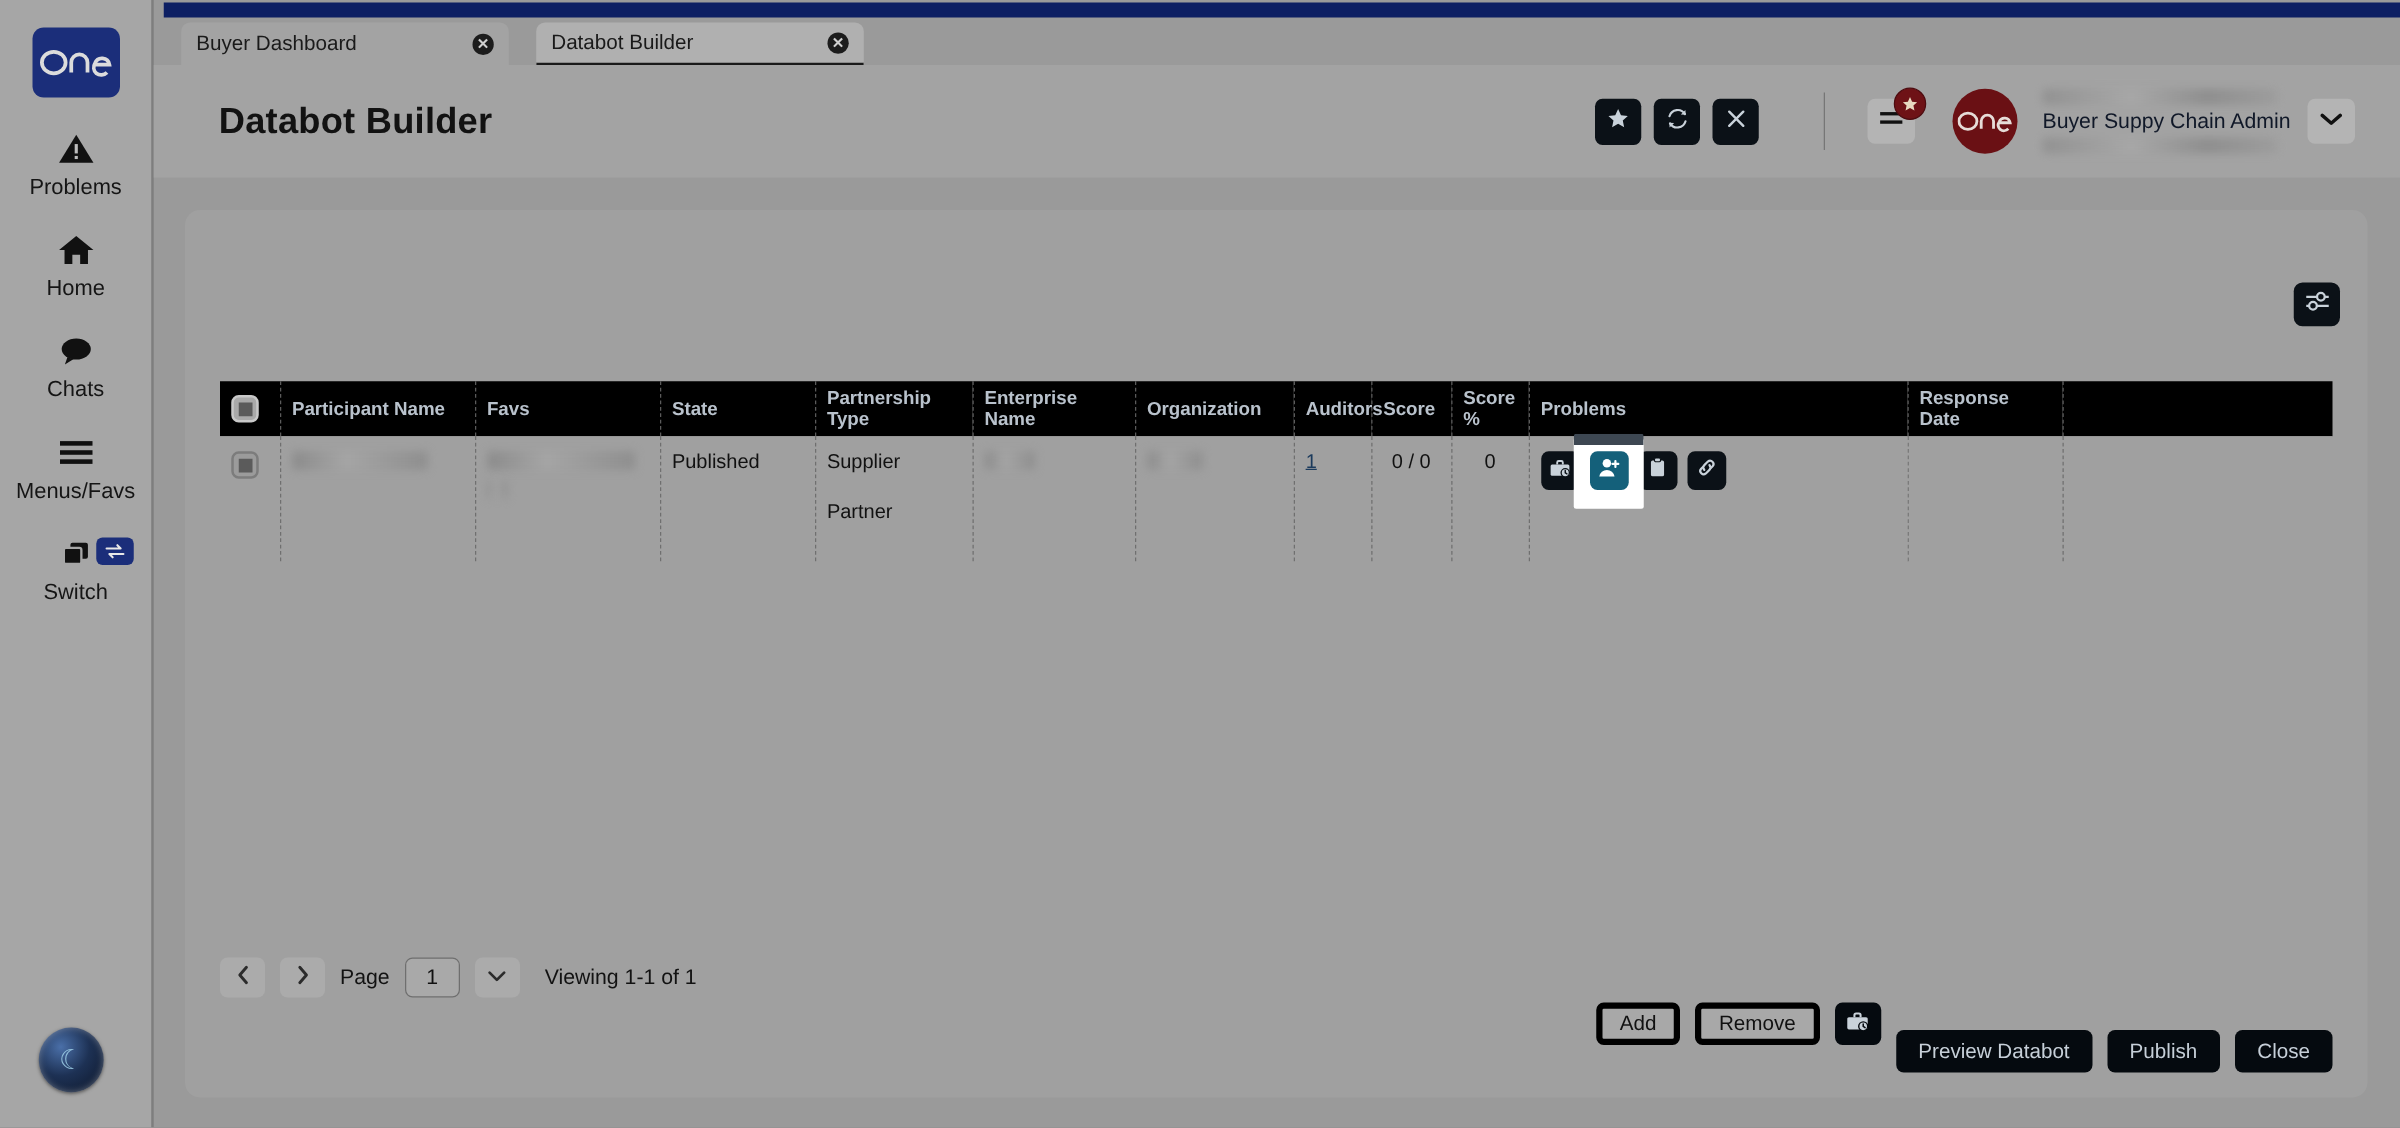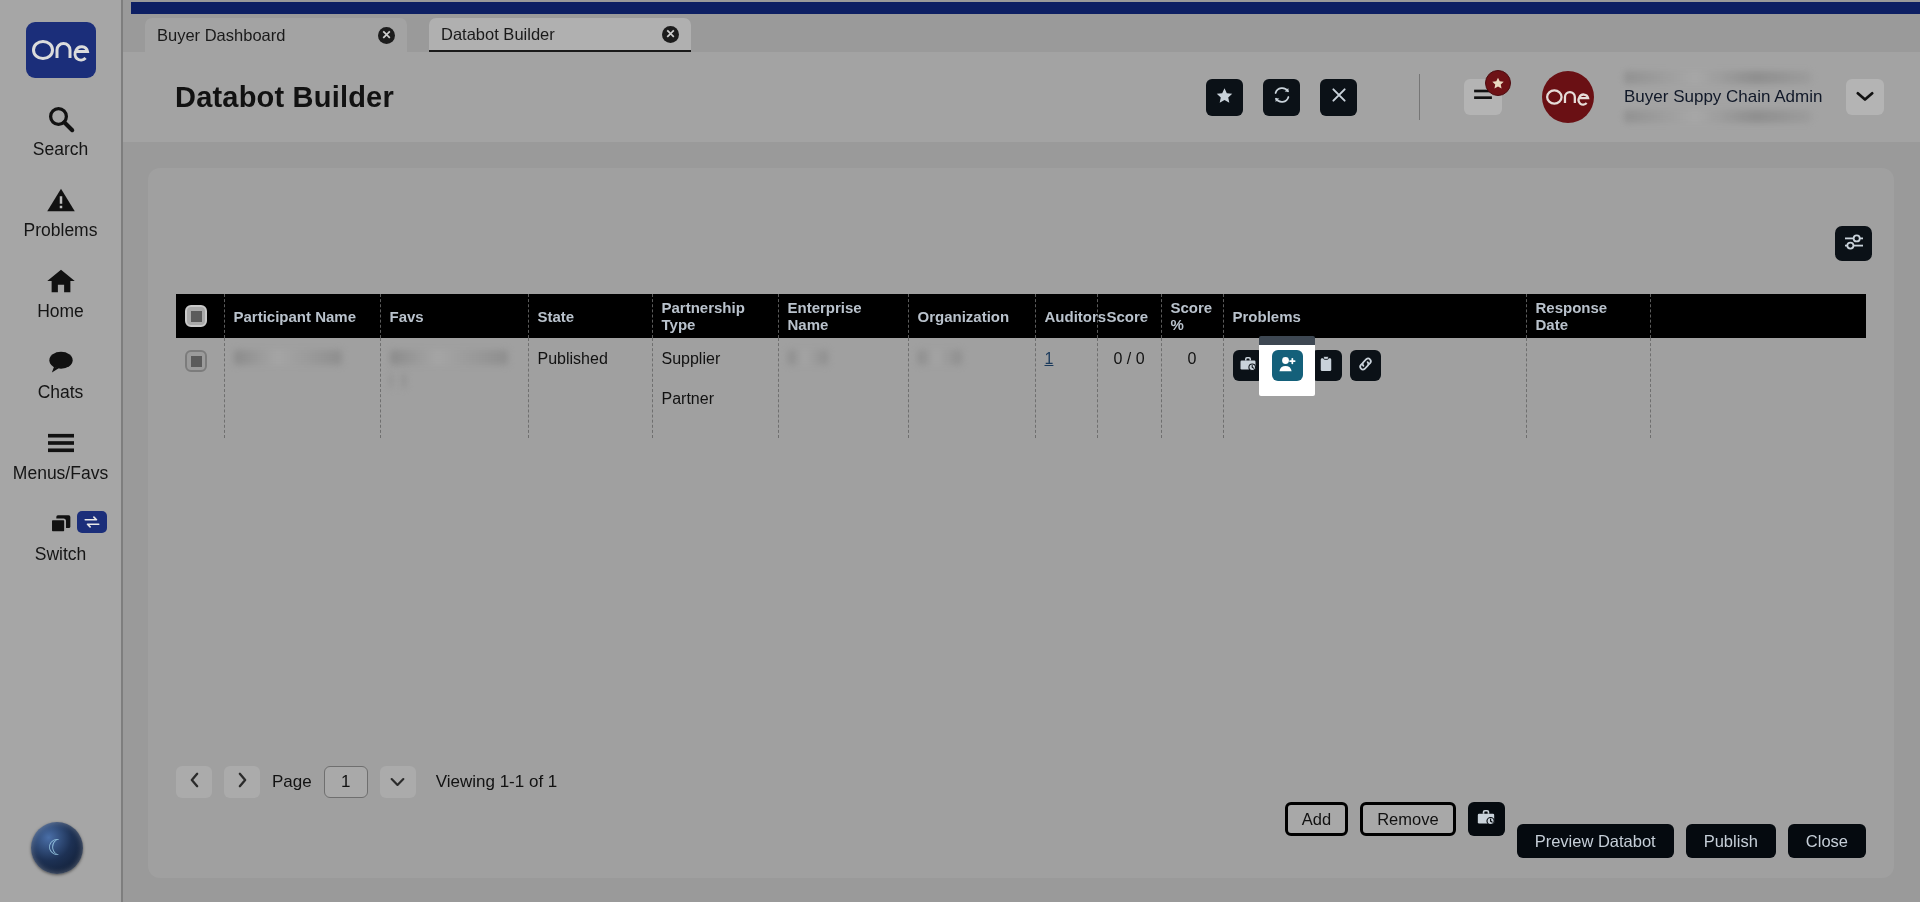--- a/index.html
+++ b/index.html
@@ -73,21 +73,21 @@
   
   .page-header {
     position: absolute; left: 123px; top: 52px; width: 1797px; height: 90px;
     background: #a3a3a3;
     display: flex; align-items: center;
   }
   .page-title {
     margin-left: 52px; font-size: 29px; font-weight: bold; color: #121212;
     letter-spacing: .2px;
   }
-  .header-actions { margin-left: auto; display: flex; align-items: center; gap: 20px; }
+  .header-actions { margin-left: auto; display: flex; align-items: center; gap: 10px; }
   .hbtn {
     width: 37px; height: 37px; border-radius: 6px; background: #0b1117;
     display: flex; align-items: center; justify-content: center; cursor: pointer;
   }
   .hsep { width: 1px; height: 46px; background: #767676; margin: 0 24px 0 42px; }
   .hamb {
     position: relative; width: 38px; height: 36px; border-radius: 6px; background: #b4b4b4;
     display: flex; align-items: center; justify-content: center; cursor: pointer;
   }
   .hamb-badge {
@@ -124,21 +124,21 @@
   .subtab { cursor: pointer; padding-bottom: 6px; }
   .subtab.active { font-weight: bold; border-bottom: 3px solid #151515; }
 
   .grid-tools { position: absolute; right: 22px; top: 58px; }
   .tool-btn {
     width: 37px; height: 35px; border-radius: 7px; background: #0b1117;
     display: flex; align-items: center; justify-content: center; cursor: pointer;
   }
 
   
-  .tbl-wrap { position: absolute; left: 28px; top: 126px; right: 28px; }
+  .tbl-wrap { position: absolute; left: 28px; top: 137px; right: 28px; }
   table.grid { width: 100%; border-collapse: collapse; table-layout: fixed; }
   table.grid thead th {
     background: #000; color: #b9c2cc; font-size: 15px; font-weight: bold;
     text-align: left; vertical-align: middle; height: 44px;
     padding: 4px 9px; border-right: 1px dashed #5b5b5b;
   }
   table.grid thead th:last-child { border-right: none; }
   table.grid tbody td {
     font-size: 16px; color: #111; height: 100px; vertical-align: top;
     padding: 12px 9px; border-right: 1px dashed #6f6f6f;
@@ -196,21 +196,21 @@
   }
   .viewing { margin-left: 8px; text-align: center; }
 
   
   .footer-btns {
     position: absolute; right: 28px; bottom: 20px;
     display: flex; align-items: center; gap: 12px;
   }
   .btn-outline {
     min-width: 62px; height: 34px; padding: 0 14px; border-radius: 6px;
-    background: #a8a8a8; border: 3px solid #000000; color: #111;
+    background: #a8a8a8; border: 5px solid #000000; color: #111;
     font-size: 16.5px; display:flex; align-items:center; justify-content:center;
     cursor: pointer;
   }
   .btn-dark {
     min-width: 72px; height: 34px; padding: 0 18px; border-radius: 6px;
     background: #050a0f; color: #c6cfd8; font-size: 16.5px;
     display:flex; align-items:center; justify-content:center; cursor: pointer; margin-top: 44px;
   }
   .btn-icon-dark {
     width: 37px; height: 34px; border-radius: 6px; background: #050a0f;
@@ -225,29 +225,20 @@
   <div class="sidebar">
 
     <div class="brand-logo">
       <svg width="58" height="24" viewBox="0 0 58 24">
         <ellipse cx="11" cy="12" rx="9.5" ry="8.6" fill="none" stroke="#dcdcdc" stroke-width="3"></ellipse>
         <path d="M25 20 V12 a6.5 6.5 0 0 1 13 0 V20" fill="none" stroke="#dcdcdc" stroke-width="3"></path>
         <path d="M44 13.6 h11.5 a6 6 0 0 0 -11.5 -1 a6.4 6.4 0 0 0 1 8 a6.4 6.4 0 0 0 8.6 -0.6" fill="none" stroke="#dcdcdc" stroke-width="3"></path>
       </svg>
     </div>
 
-    <div class="nav-item">
-      <span class="ico">
-        <svg width="30" height="30" viewBox="0 0 24 24">
-            <circle cx="10" cy="10" r="6.3" fill="none" stroke="#111" stroke-width="2.6"></circle>
-            <line x1="14.6" y1="14.6" x2="21" y2="21" stroke="#111" stroke-width="3.2" stroke-linecap="round"></line>
-          </svg>
-      </span>
-      <span class="lbl">Search</span>
-    </div>
 
     <div class="nav-item">
       <span class="ico">
         <svg width="32" height="30" viewBox="0 0 24 24">
             <path d="M12 3 L23 21 L1 21 Z" fill="#111"></path>
             <rect x="11" y="9" width="2" height="6" fill="#bdbdbd"></rect>
             <rect x="11" y="16.6" width="2" height="2" fill="#bdbdbd"></rect>
           </svg>
       </span>
       <span class="lbl">Problems</span>

